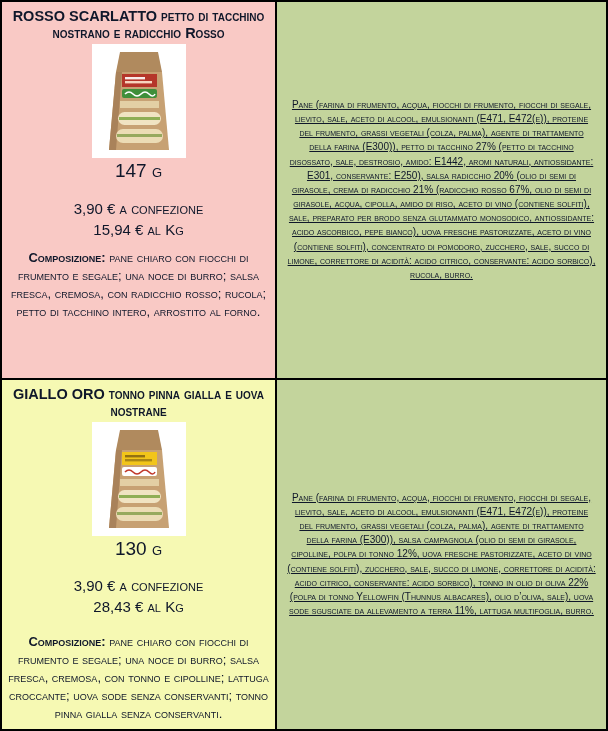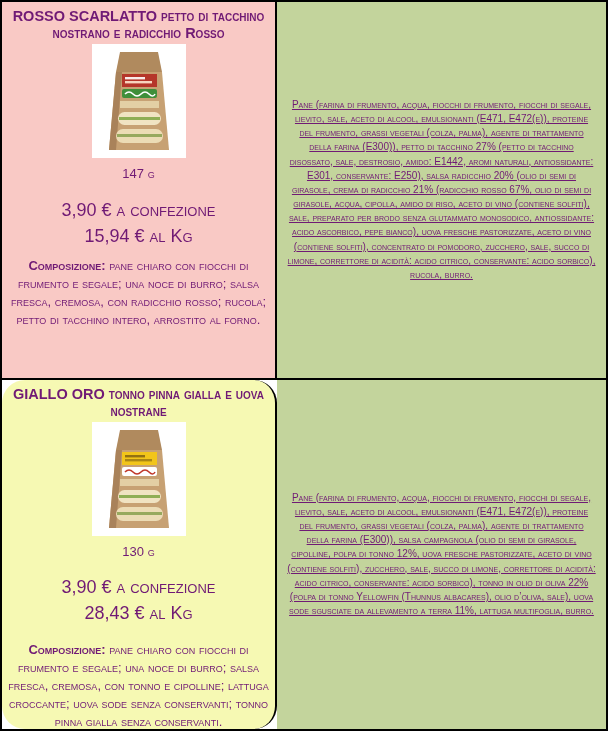--- a/index.html
+++ b/index.html
@@ -1,18 +1,18 @@
 <!DOCTYPE html>
 <html><head>
 <meta charset="utf-8">
 <style>
   html,body{margin:0;padding:0;background:#fff;}
   .sheet{
     width:608px;height:731px;box-sizing:border-box;
-    border:2px solid #000;background:#fff;color:#701a75;
+    border:2px solid #000;background:#fff;color:#0f172a;
     font-family:"Liberation Sans", sans-serif;
     font-variant:small-caps;
     display:flex;flex-direction:column;overflow:hidden;
   }
   .row{display:flex;flex:0 0 auto;min-height:0;}
   .row-1{height:376px;border-bottom:2px solid #000;}
   .row-2{flex:1;}
   .cell{box-sizing:border-box;overflow:hidden;}
   .cell-left{
     width:275px;border-right:2px solid #000;
@@ -21,22 +21,22 @@
   }
   .cell-right{
     flex:1;display:flex;align-items:center;justify-content:center;
     padding:4px 10px;text-align:center;
   }
   .title{font-weight:700;font-size:14.5px;line-height:1.16;margin:2px 0 0;}
   .photo{
     width:94px;height:114px;background:#fff;margin:2px auto 0;
     display:flex;align-items:center;justify-content:center;flex:0 0 auto;
   }
-  .weight{font-size:13px;margin-top:8px;text-align:right;}
-  .prices{font-size:18px;line-height:1.45;margin-top:16px;}
+  .weight{font-size:19px;margin-top:2px;text-align:right;}
+  .prices{font-size:15px;line-height:1.45;margin-top:16px;}
   .composition{font-size:13px;line-height:1.38;margin:8px 0 0;white-space:pre-line;}
   .composition .lbl{font-weight:700;}
   .ingredients{font-size:10px;line-height:1.42;margin:0;text-decoration:underline;}
   .row-2 .prices{margin-top:15px;}
   .row-2 .composition{margin-top:15px;}
 </style>
 </head>
 <body>
 
 <div class="sheet">
@@ -69,21 +69,21 @@
       </div>
       <p class="composition"><span class="lbl">Composizione:</span><span> pane chiaro con fiocchi di frumento e segale; una noce di burro; salsa fresca, cremosa, con radicchio rosso; rucola;
 petto di tacchino intero, arrostito al forno.</span></p>
     </div>
     <div class="cell cell-right" style="background-color: rgb(195, 212, 156);">
       <p class="ingredients">Pane (farina di frumento, acqua, fiocchi di frumento, fiocchi di segale, lievito, sale, aceto di alcool, emulsionanti (E471, E472(e)), proteine del frumento, grassi vegetali (colza, palma), agente di trattamento della farina (E300)), petto di tacchino 27% (petto di tacchino disossato, sale, destrosio, amido: E1442, aromi naturali, antiossidante: E301, conservante: E250), salsa radicchio 20% (olio di semi di girasole, crema di radicchio 21% (radicchio rosso 67%, olio di semi di girasole, acqua, cipolla, amido di riso, aceto di vino (contiene solfiti), sale, preparato per brodo senza glutammato monosodico, antiossidante: acido ascorbico, pepe bianco), uova fresche pastorizzate, aceto di vino (contiene solfiti), concentrato di pomodoro, zucchero, sale, succo di limone, correttore di acidità: acido citrico, conservante: acido sorbico), rucola, burro.</p>
     </div>
   </section>
 
   <section class="row row-2">
-    <div class="cell cell-left" style="background-color: rgb(246, 249, 179); border-radius: 23px;">
+    <div class="cell cell-left" style="background-color: rgb(246, 249, 179);">
       <h2 class="title">GIALLO ORO tonno pinna gialla e uova nostrane</h2>
       <div class="photo">
         <svg width="92" height="112" viewBox="0 0 92 112">
           <rect x="0" y="0" width="92" height="112" fill="#ffffff"></rect>
           <polygon points="27,7 65,7 69,27 23,27" fill="#b08a5e"></polygon>
           <polygon points="23,27 69,27 76,105 16,105" fill="#c7a173"></polygon>
           <polygon points="23,27 29,27 23,105 16,105" fill="#a9825a"></polygon>
           <rect x="29" y="29" width="35" height="13" style="fill: rgb(242, 197, 26);"></rect>
           <rect x="32" y="32" width="20" height="2.4" fill="#7a5b12" opacity="0.8"></rect>
           <rect x="32" y="36" width="27" height="2.4" fill="#7a5b12" opacity="0.6"></rect>

